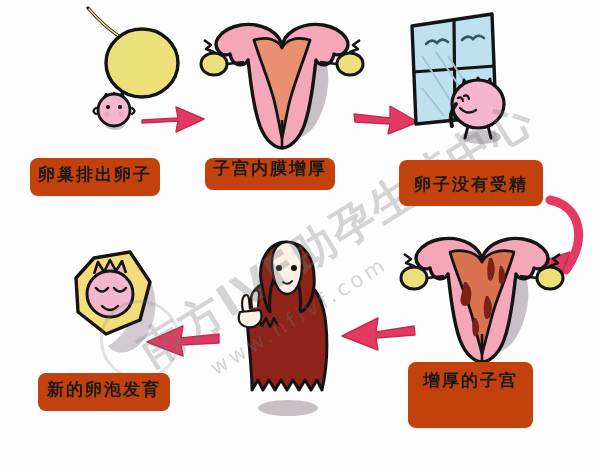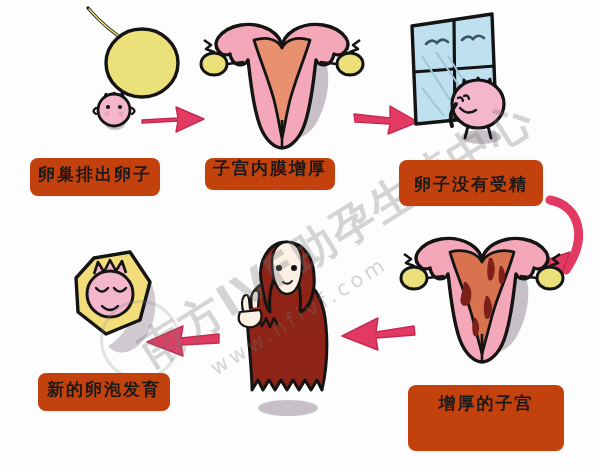--- a/index.html
+++ b/index.html
@@ -241,21 +241,21 @@
   </div>
 
   <div class="pill" style="left:205px;top:158px;width:130px;height:32px;font-size:17px;padding-top:0;">
     <span>子宫内膜增厚</span>
   </div>
 
   <div class="pill" style="left:399px;top:160px;width:144px;height:32px;font-size:17px;padding-top:14px;">
     <span>卵子没有受精</span>
   </div>
 
-  <div class="pill" style="left:408px;top:385px;width:156px;height:58px;font-size:17px;padding-top:8px;">
+  <div class="pill" style="left:408px;top:362px;width:125px;height:58px;font-size:17px;padding-top:8px;">
     <span>增厚的子宫</span>
   </div>
 
 
   <div class="pill" style="left:38px;top:373px;width:132px;height:32px;font-size:17px;padding-top:6px;">
     <span>新的卵泡发育</span>
   </div>
 
 </div>
 

